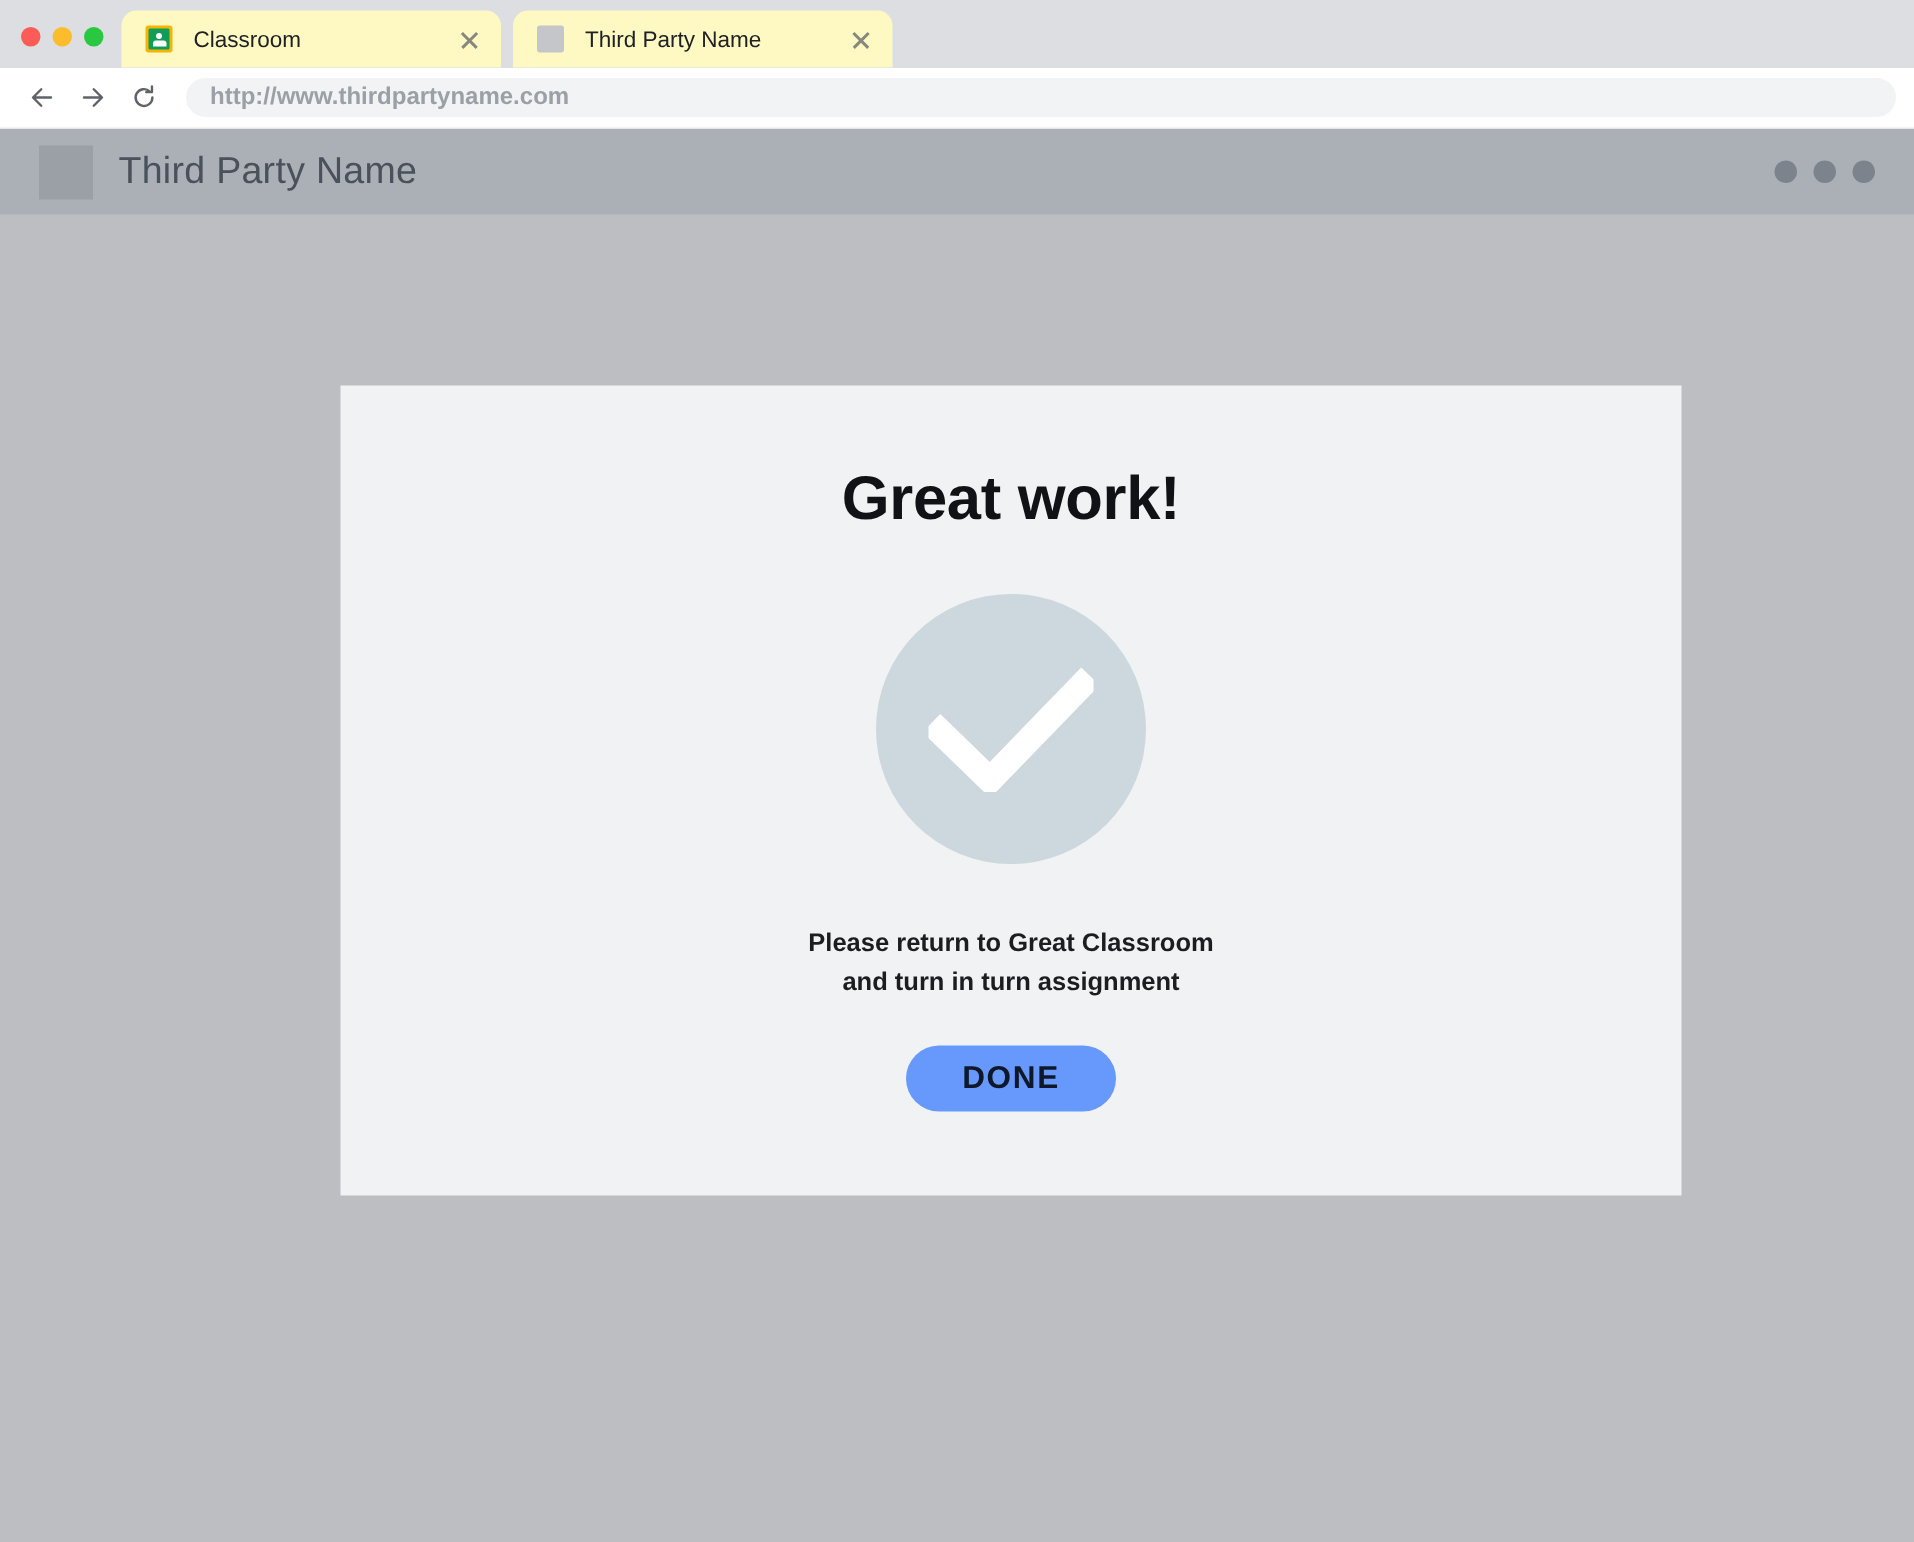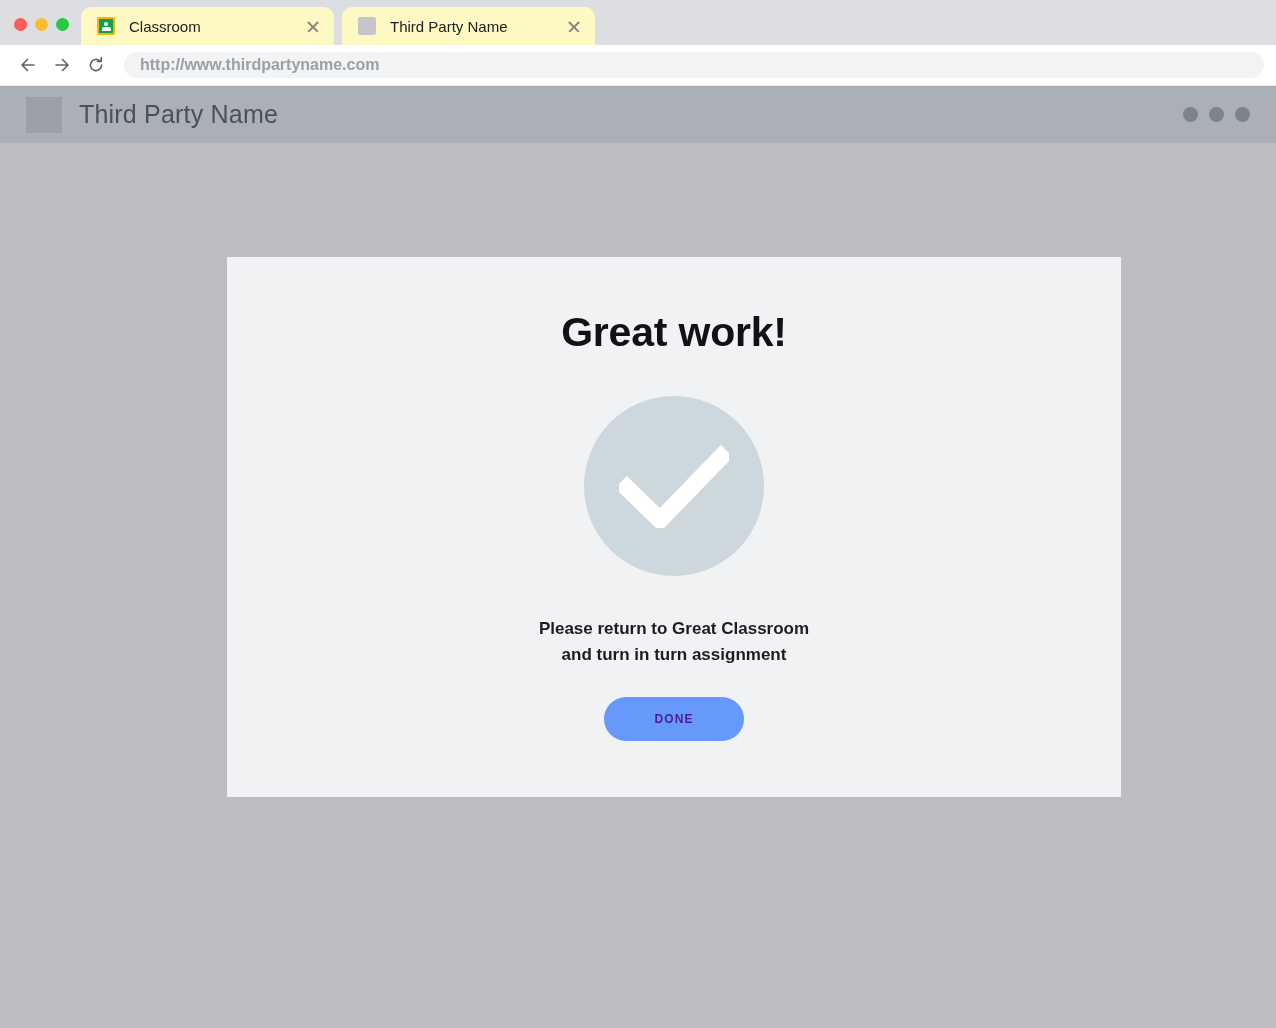--- a/index.html
+++ b/index.html
@@ -267,23 +267,23 @@
     text-align: center;
     line-height: 1.55;
   }
   .done-button {
     margin-top: 28px;
     width: 140px;
     height: 44px;
     background: #6699fb;
     border: none;
     border-radius: 22px;
-    color: #4c1d95;
+    color: #0f172a;
     font-family: "Liberation Sans", sans-serif;
-    font-size: 12px;
+    font-size: 21px;
     font-weight: bold;
     letter-spacing: 1.1px;
     display: flex;
     align-items: center;
     justify-content: center;
     cursor: pointer;
     padding: 0;
   }
 </style>
 </head>

